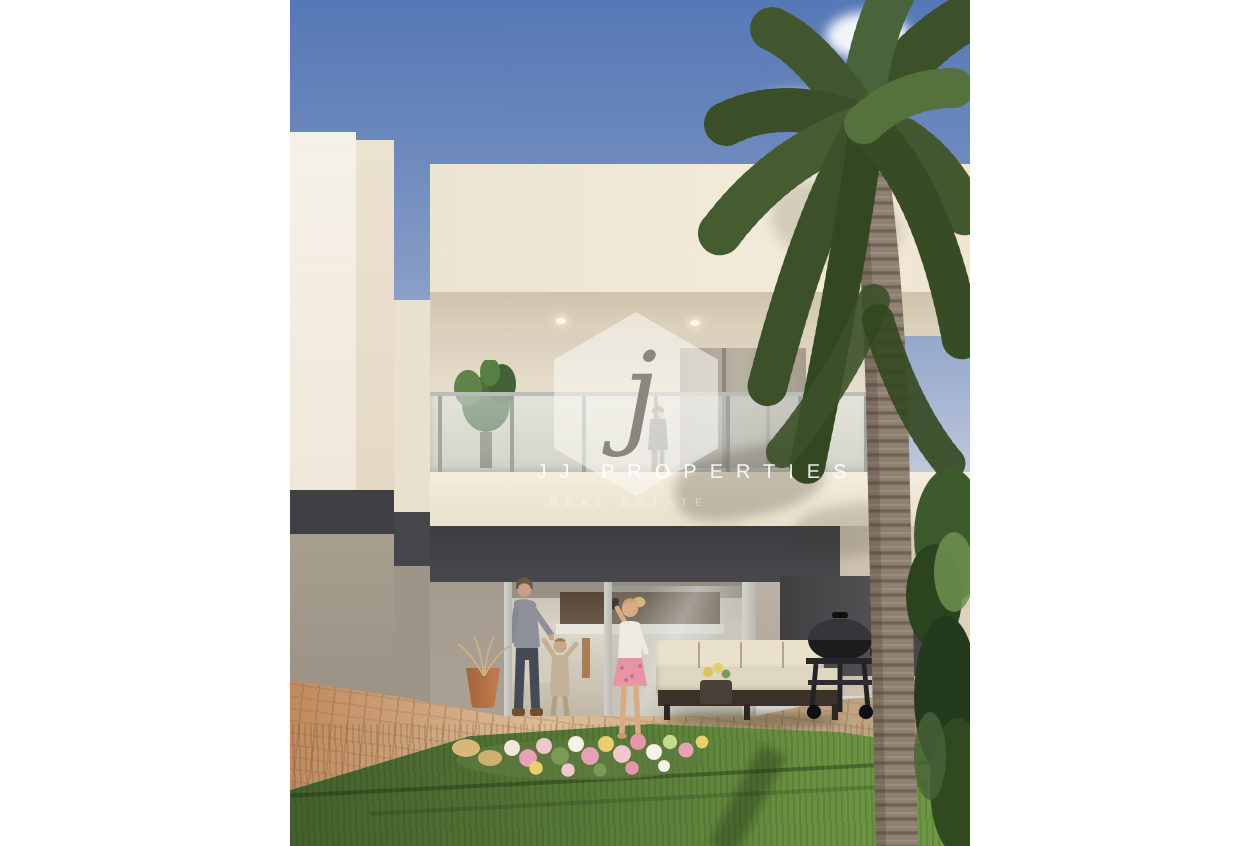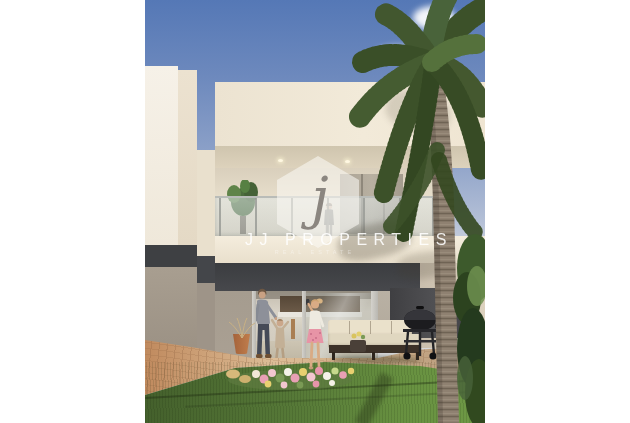--- a/index.html
+++ b/index.html
@@ -61,21 +61,21 @@
          background:repeating-linear-gradient(88deg,rgba(20,35,10,.5) 0 1px,transparent 1px 3px);}
   .grass-line{height:2px;background:rgba(30,42,18,.4);transform:rotate(-3deg);}
   .lawn-shadow{background:rgba(25,35,15,.35);filter:blur(2px);}
   
   .wm-hex{left:132px;top:156px;width:82px;height:92px;background:rgba(250,248,243,.58);
           clip-path:polygon(50% 0,100% 26%,100% 74%,50% 100%,0 74%,0 26%);
           display:flex;align-items:center;justify-content:center;}
   .wm-j{font-family:"DejaVu Serif",serif;font-style:italic;font-size:56px;color:#8b8680;line-height:1;
         transform:translate(2px,-4px);}
   .wm-brand{left:0;top:231px;width:408px;text-align:center;color:rgba(255,255,255,.88);
-            font-size:16px;letter-spacing:6.5px;font-weight:400;}
+            font-size:10px;letter-spacing:6.5px;font-weight:400;}
   .wm-tag{left:0;top:249px;width:340px;text-align:center;color:rgba(255,255,255,.42);
           font-size:5.5px;letter-spacing:4px;}
   .facade-shadow{background:rgba(68,60,46,.28);filter:blur(3px);}
   
   .sofa{left:183px;top:314px;width:97px;height:50px;}
   .sofa-back{position:absolute;left:0;top:6px;width:84px;height:18px;background:#eae1cb;border-radius:3px;
              box-shadow:inset -1px -3px 3px rgba(120,108,88,.45);}
   .sofa-seat{position:absolute;left:0;top:20px;width:93px;height:14px;background:#e0d7c0;border-radius:2px;
              box-shadow:inset 0 -3px 3px rgba(110,98,80,.4);}
   .sofa-frame{position:absolute;left:1px;top:31px;width:92px;height:8px;background:#3c3128;}

